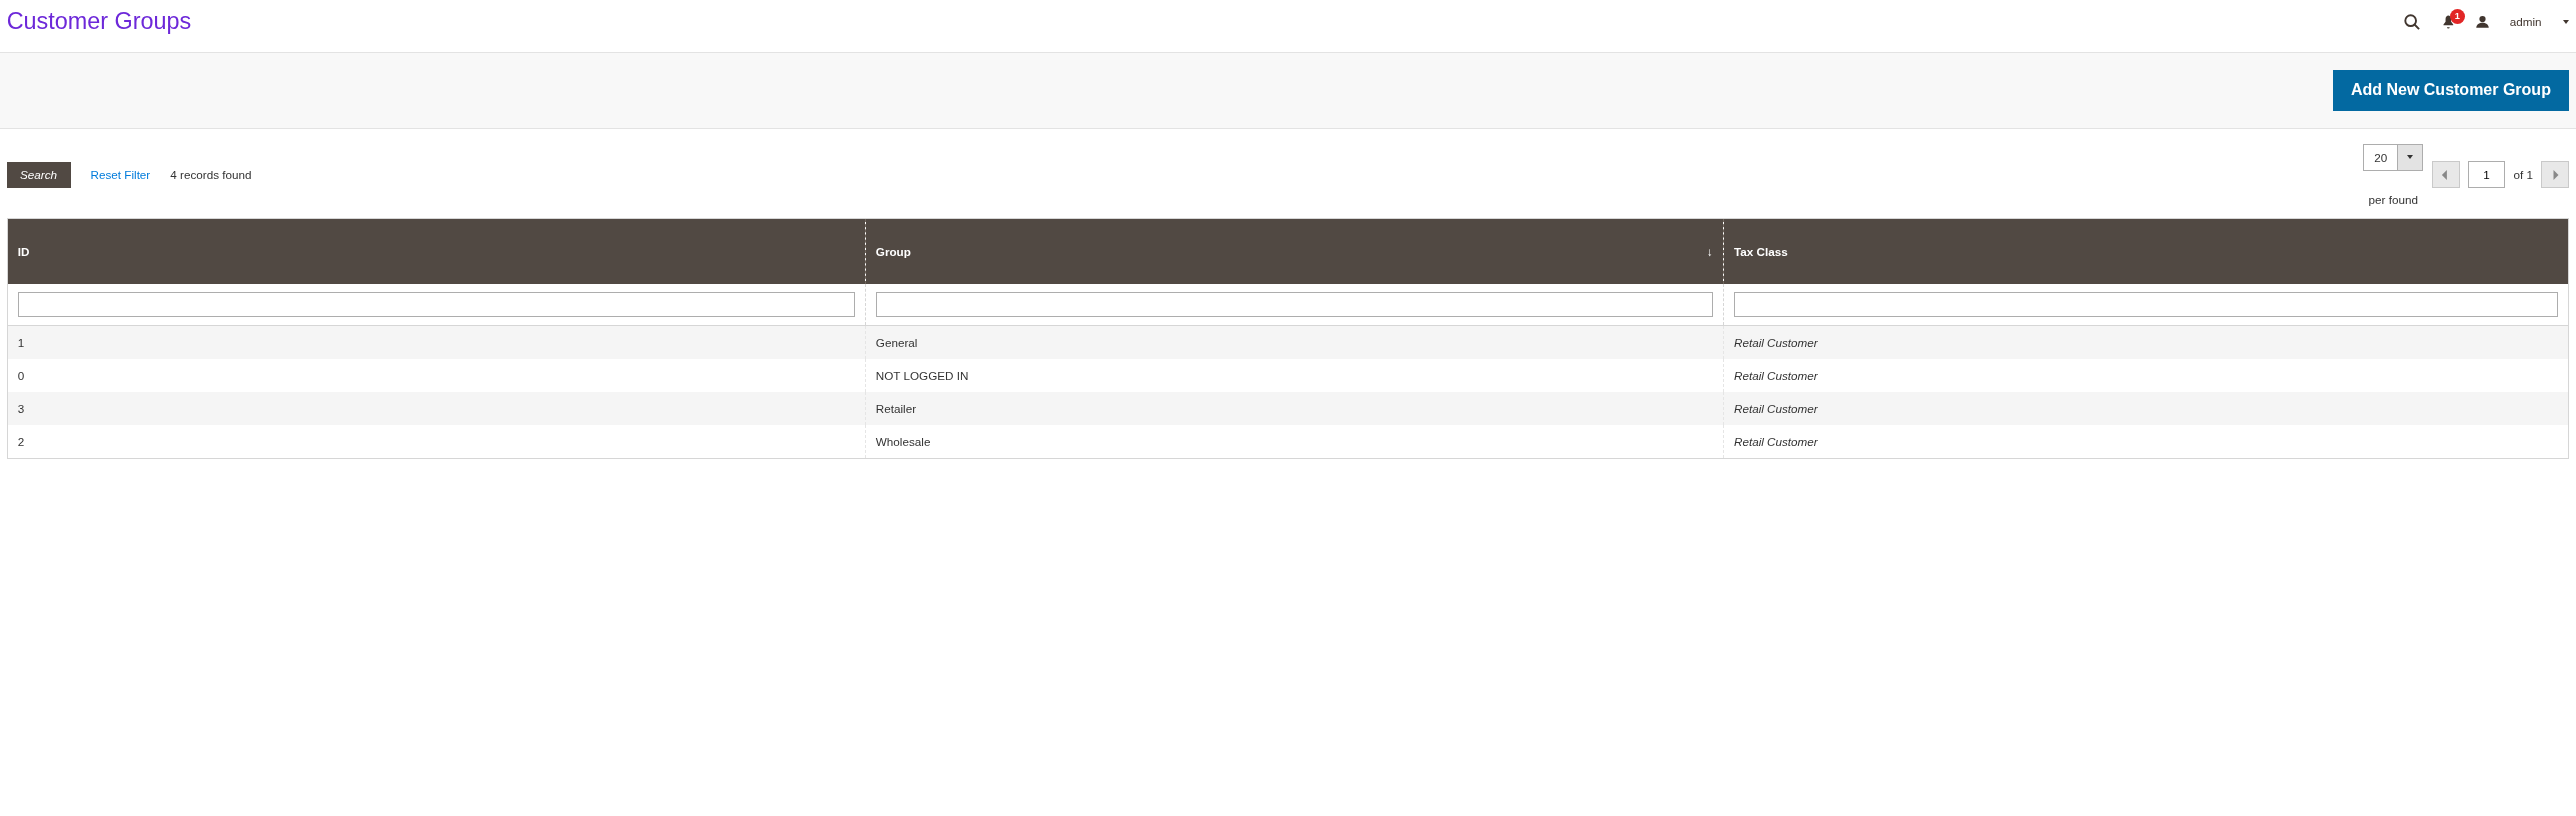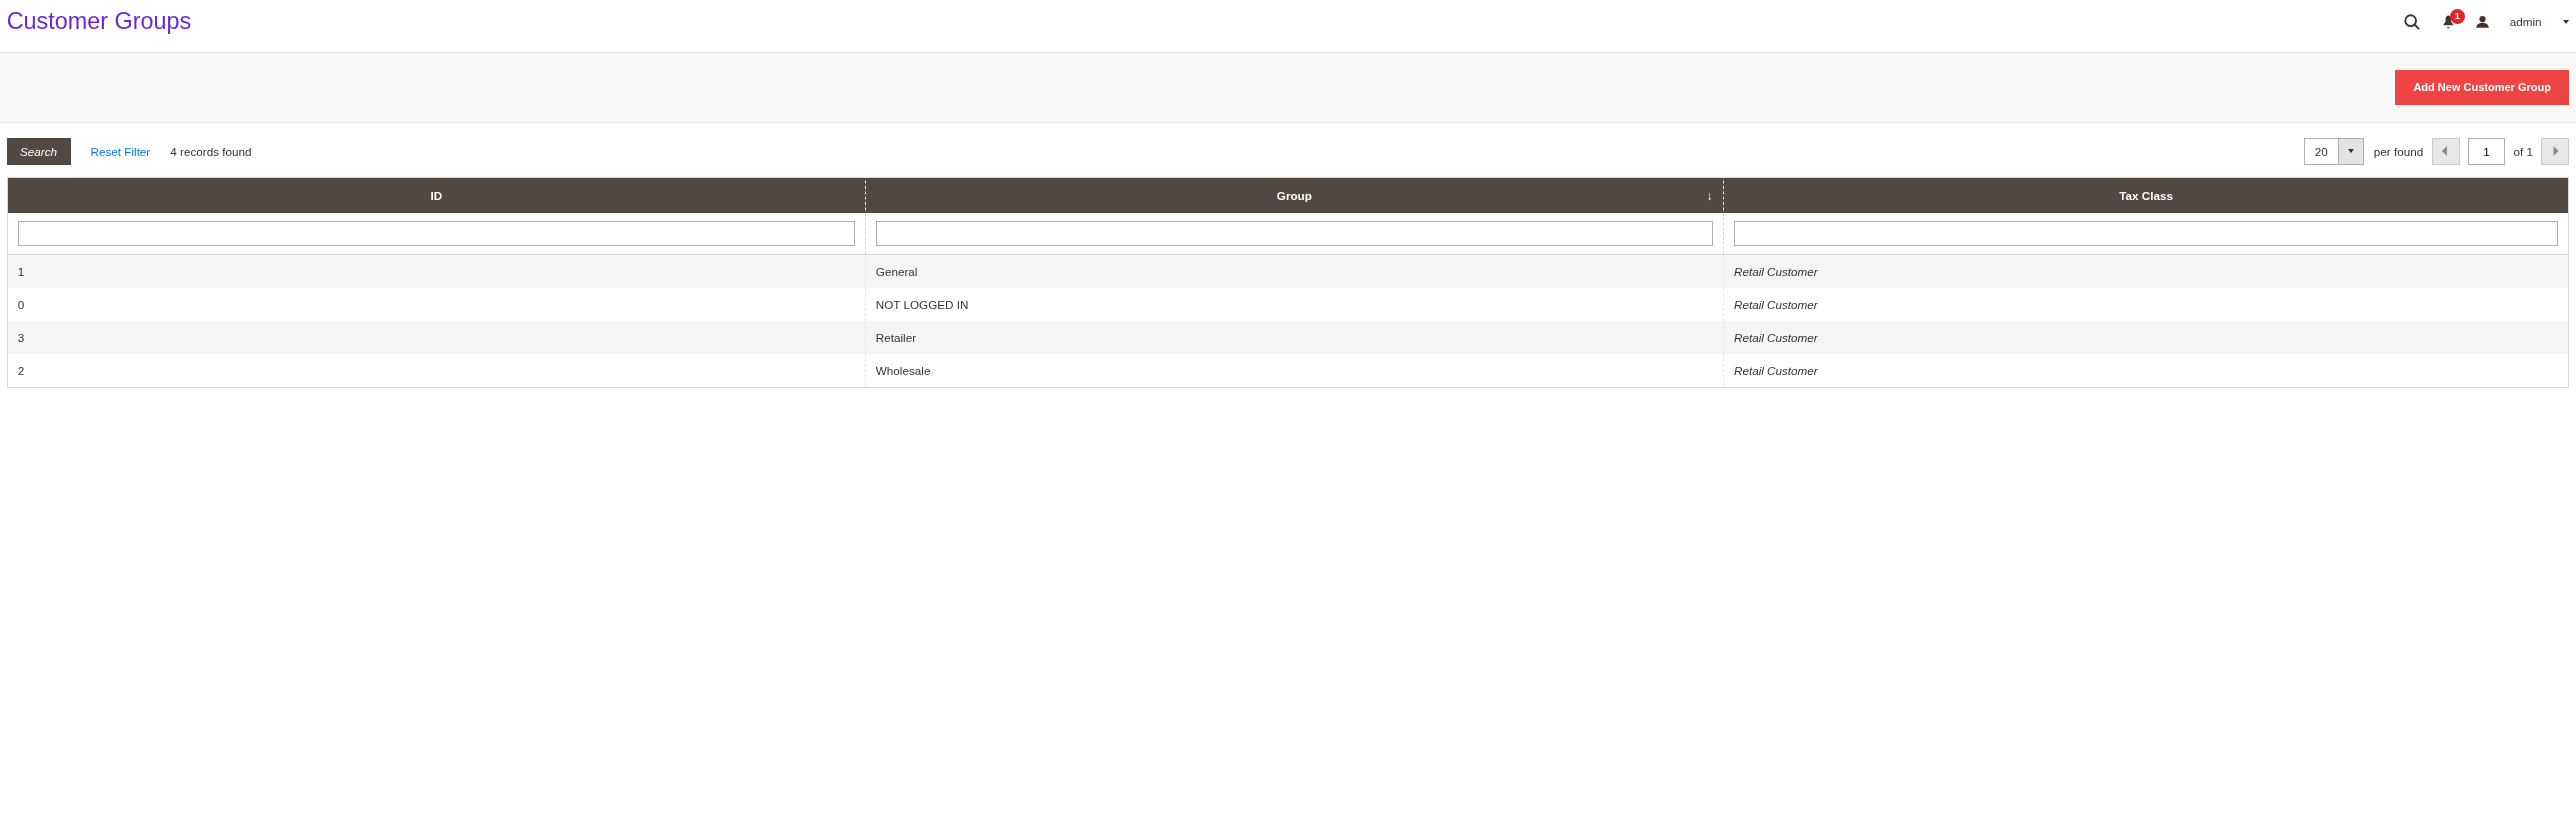--- a/index.html
+++ b/index.html
@@ -67,24 +67,24 @@
 
   .action-bar {
     background: #f8f8f8;
     border-top: 0.8px solid #e3e3e3;
     border-bottom: 0.8px solid #e3e3e3;
     padding: 16.7px 6.7px;
     display: flex;
     justify-content: flex-end;
   }
   .btn-primary {
-    background: #ef4444;
+    background: #0369a1;
     color: #fff;
     font-weight: 600;
-    font-size: 11px;
+    font-size: 16px;
     border: none;
     padding: 11.7px 18.4px;
     cursor: pointer;
   }
 
   .grid-controls {
     display: flex;
     justify-content: space-between;
     align-items: center;
     padding: 15px 6.7px 11.7px 6.7px;
@@ -114,21 +114,22 @@
     font-size: 11.7px;
   }
   .grid-controls-right {
     display: flex;
     align-items: center;
     gap: 8.4px;
   }
   .per-page-wrap {
     display: flex;
     align-items: center;
-    gap: 10px;
+    gap: 22px;
+    flex-direction: column;
   }
   .select-box {
     display: flex;
     align-items: stretch;
     border: 0.8px solid #adadad;
     height: 27px;
   }
   .select-value {
     padding: 0 10px;
     display: flex;
@@ -179,22 +180,22 @@
 
   .data-grid {
     width: calc(100% - 13.4px);
     margin: 0 6.7px;
     border-collapse: collapse;
     border: 0.8px solid #d6d6d6;
   }
   .data-grid th {
     background: #514943;
     color: #fff;
-    text-align: center;
-    padding: 11px 10px;
+    text-align: left;
+    padding: 26px 10px;
     font-weight: 600;
     font-size: 11.7px;
     border-right: 0.8px dashed #6f655c;
     position: relative;
   }
   .data-grid th:last-child { border-right: none; }
   .sort-ind {
     position: absolute;
     right: 10px;
     top: 50%;

